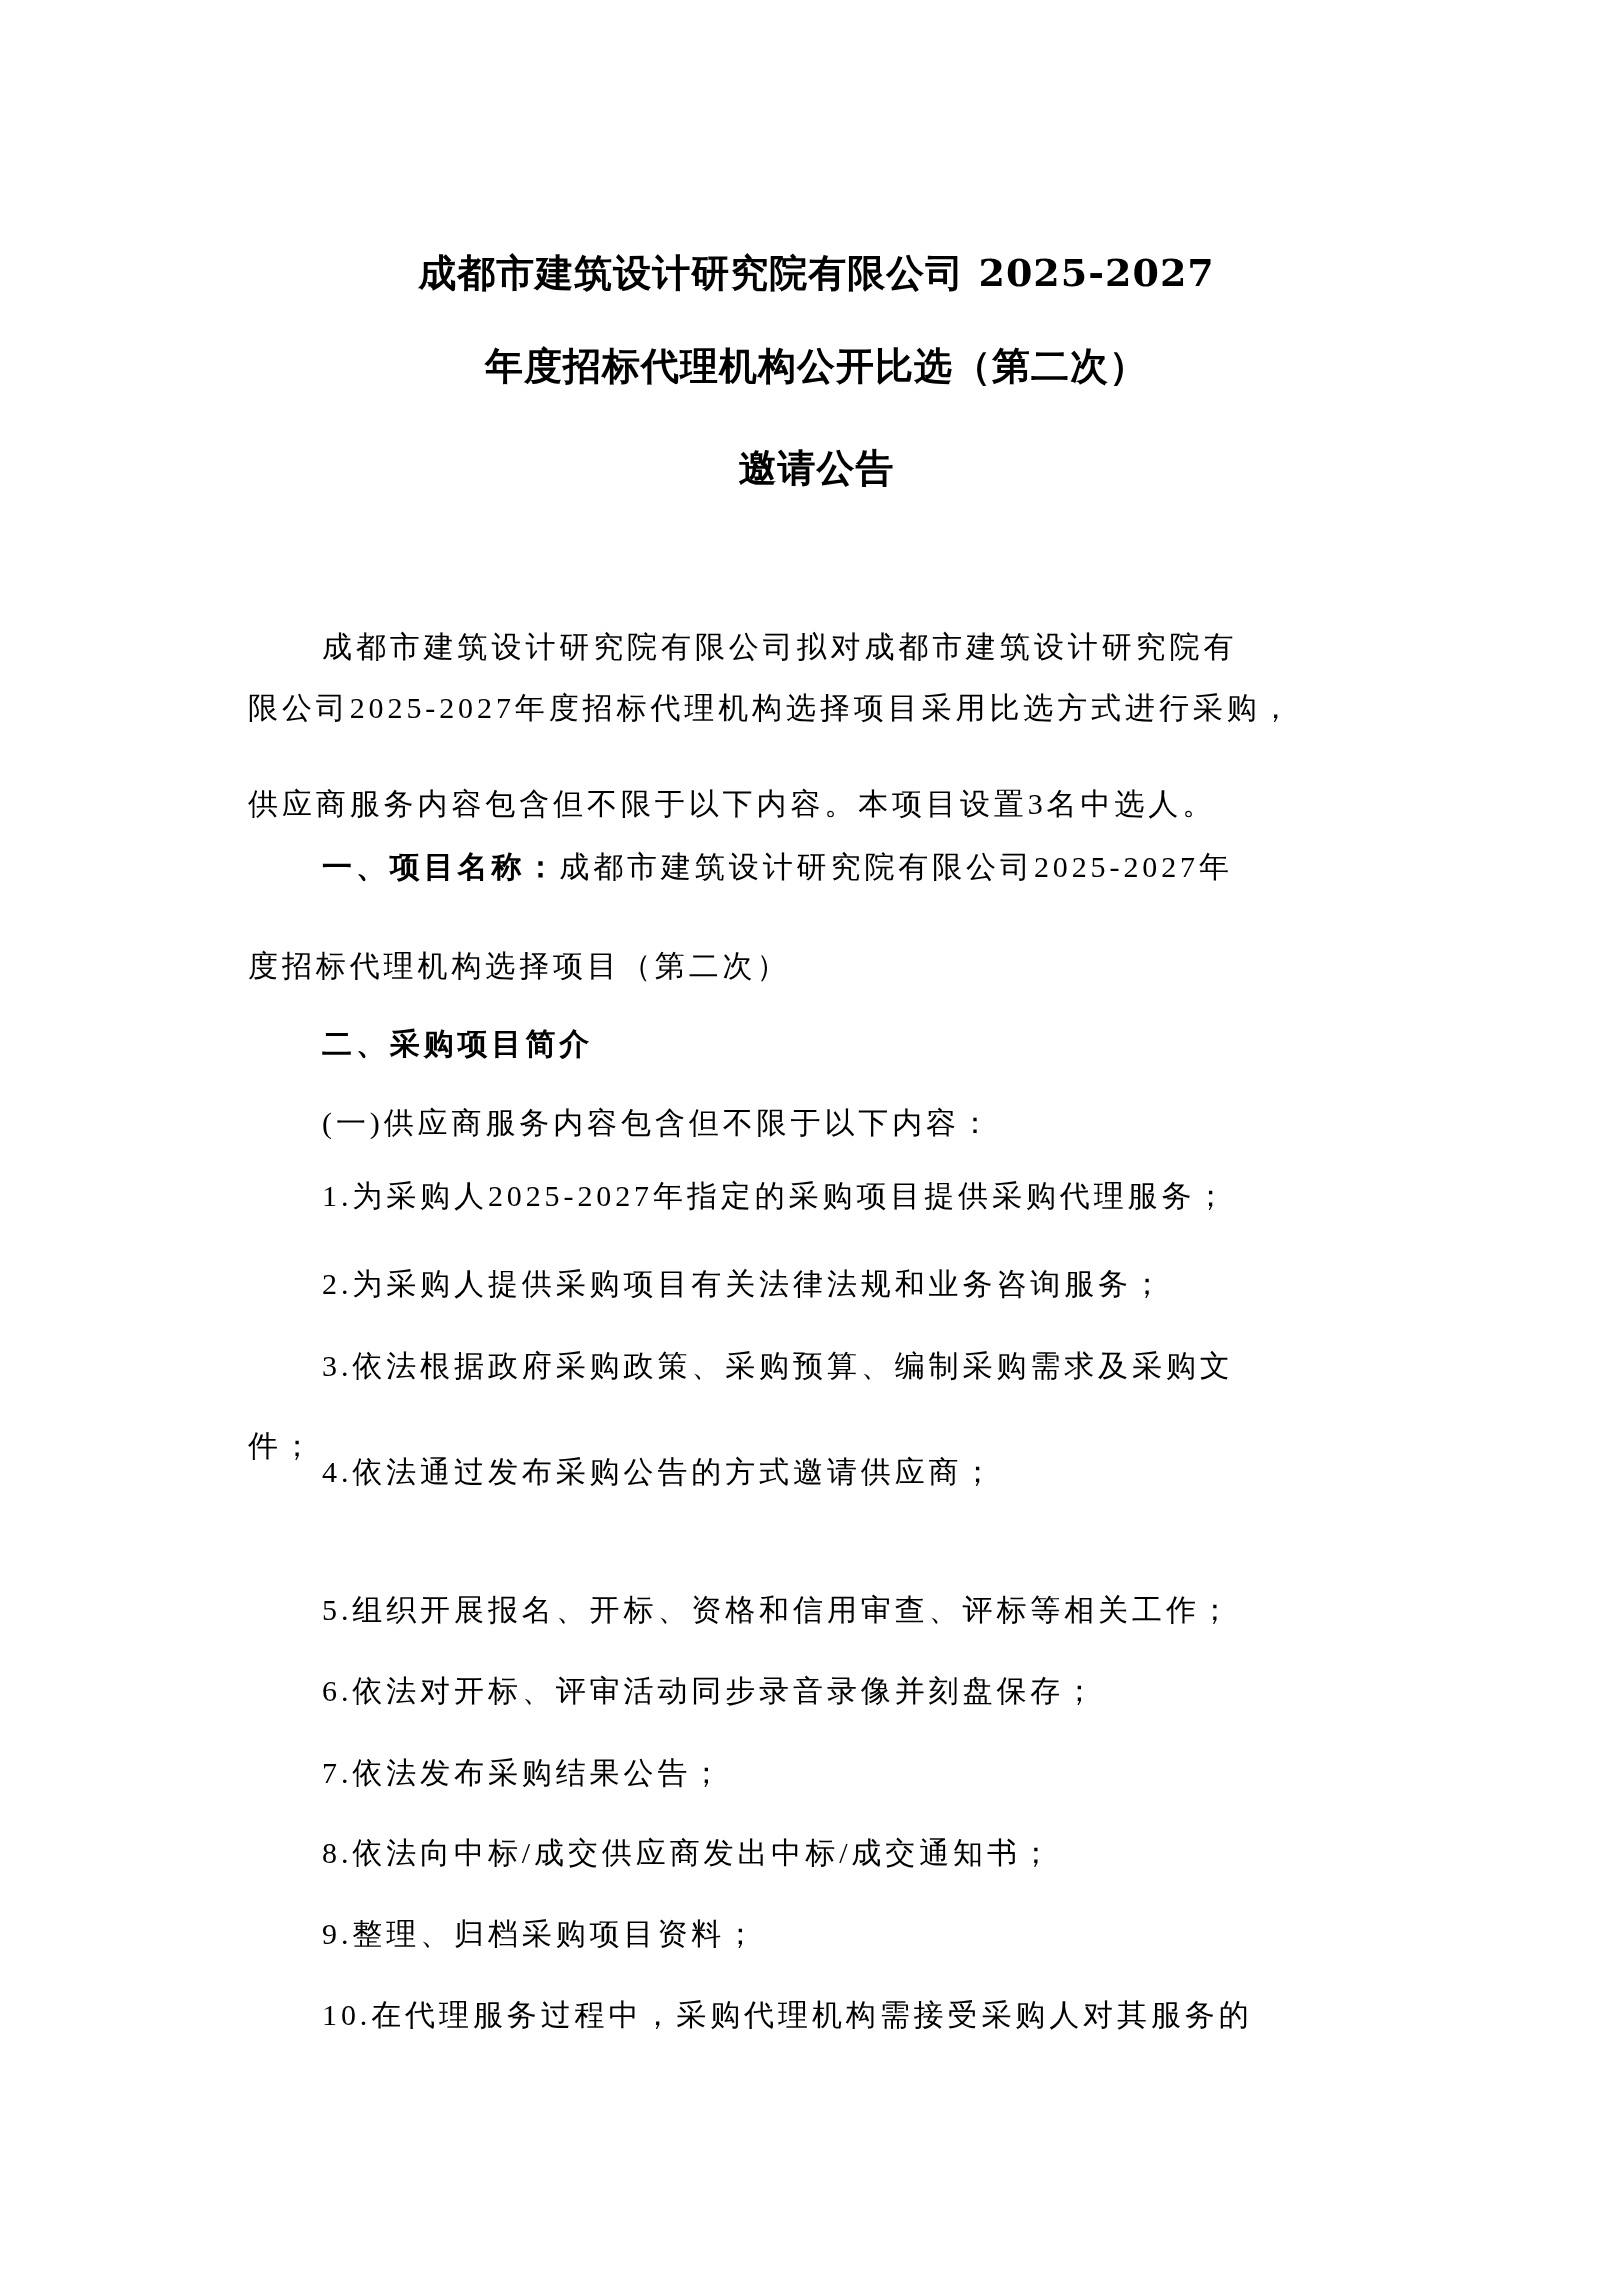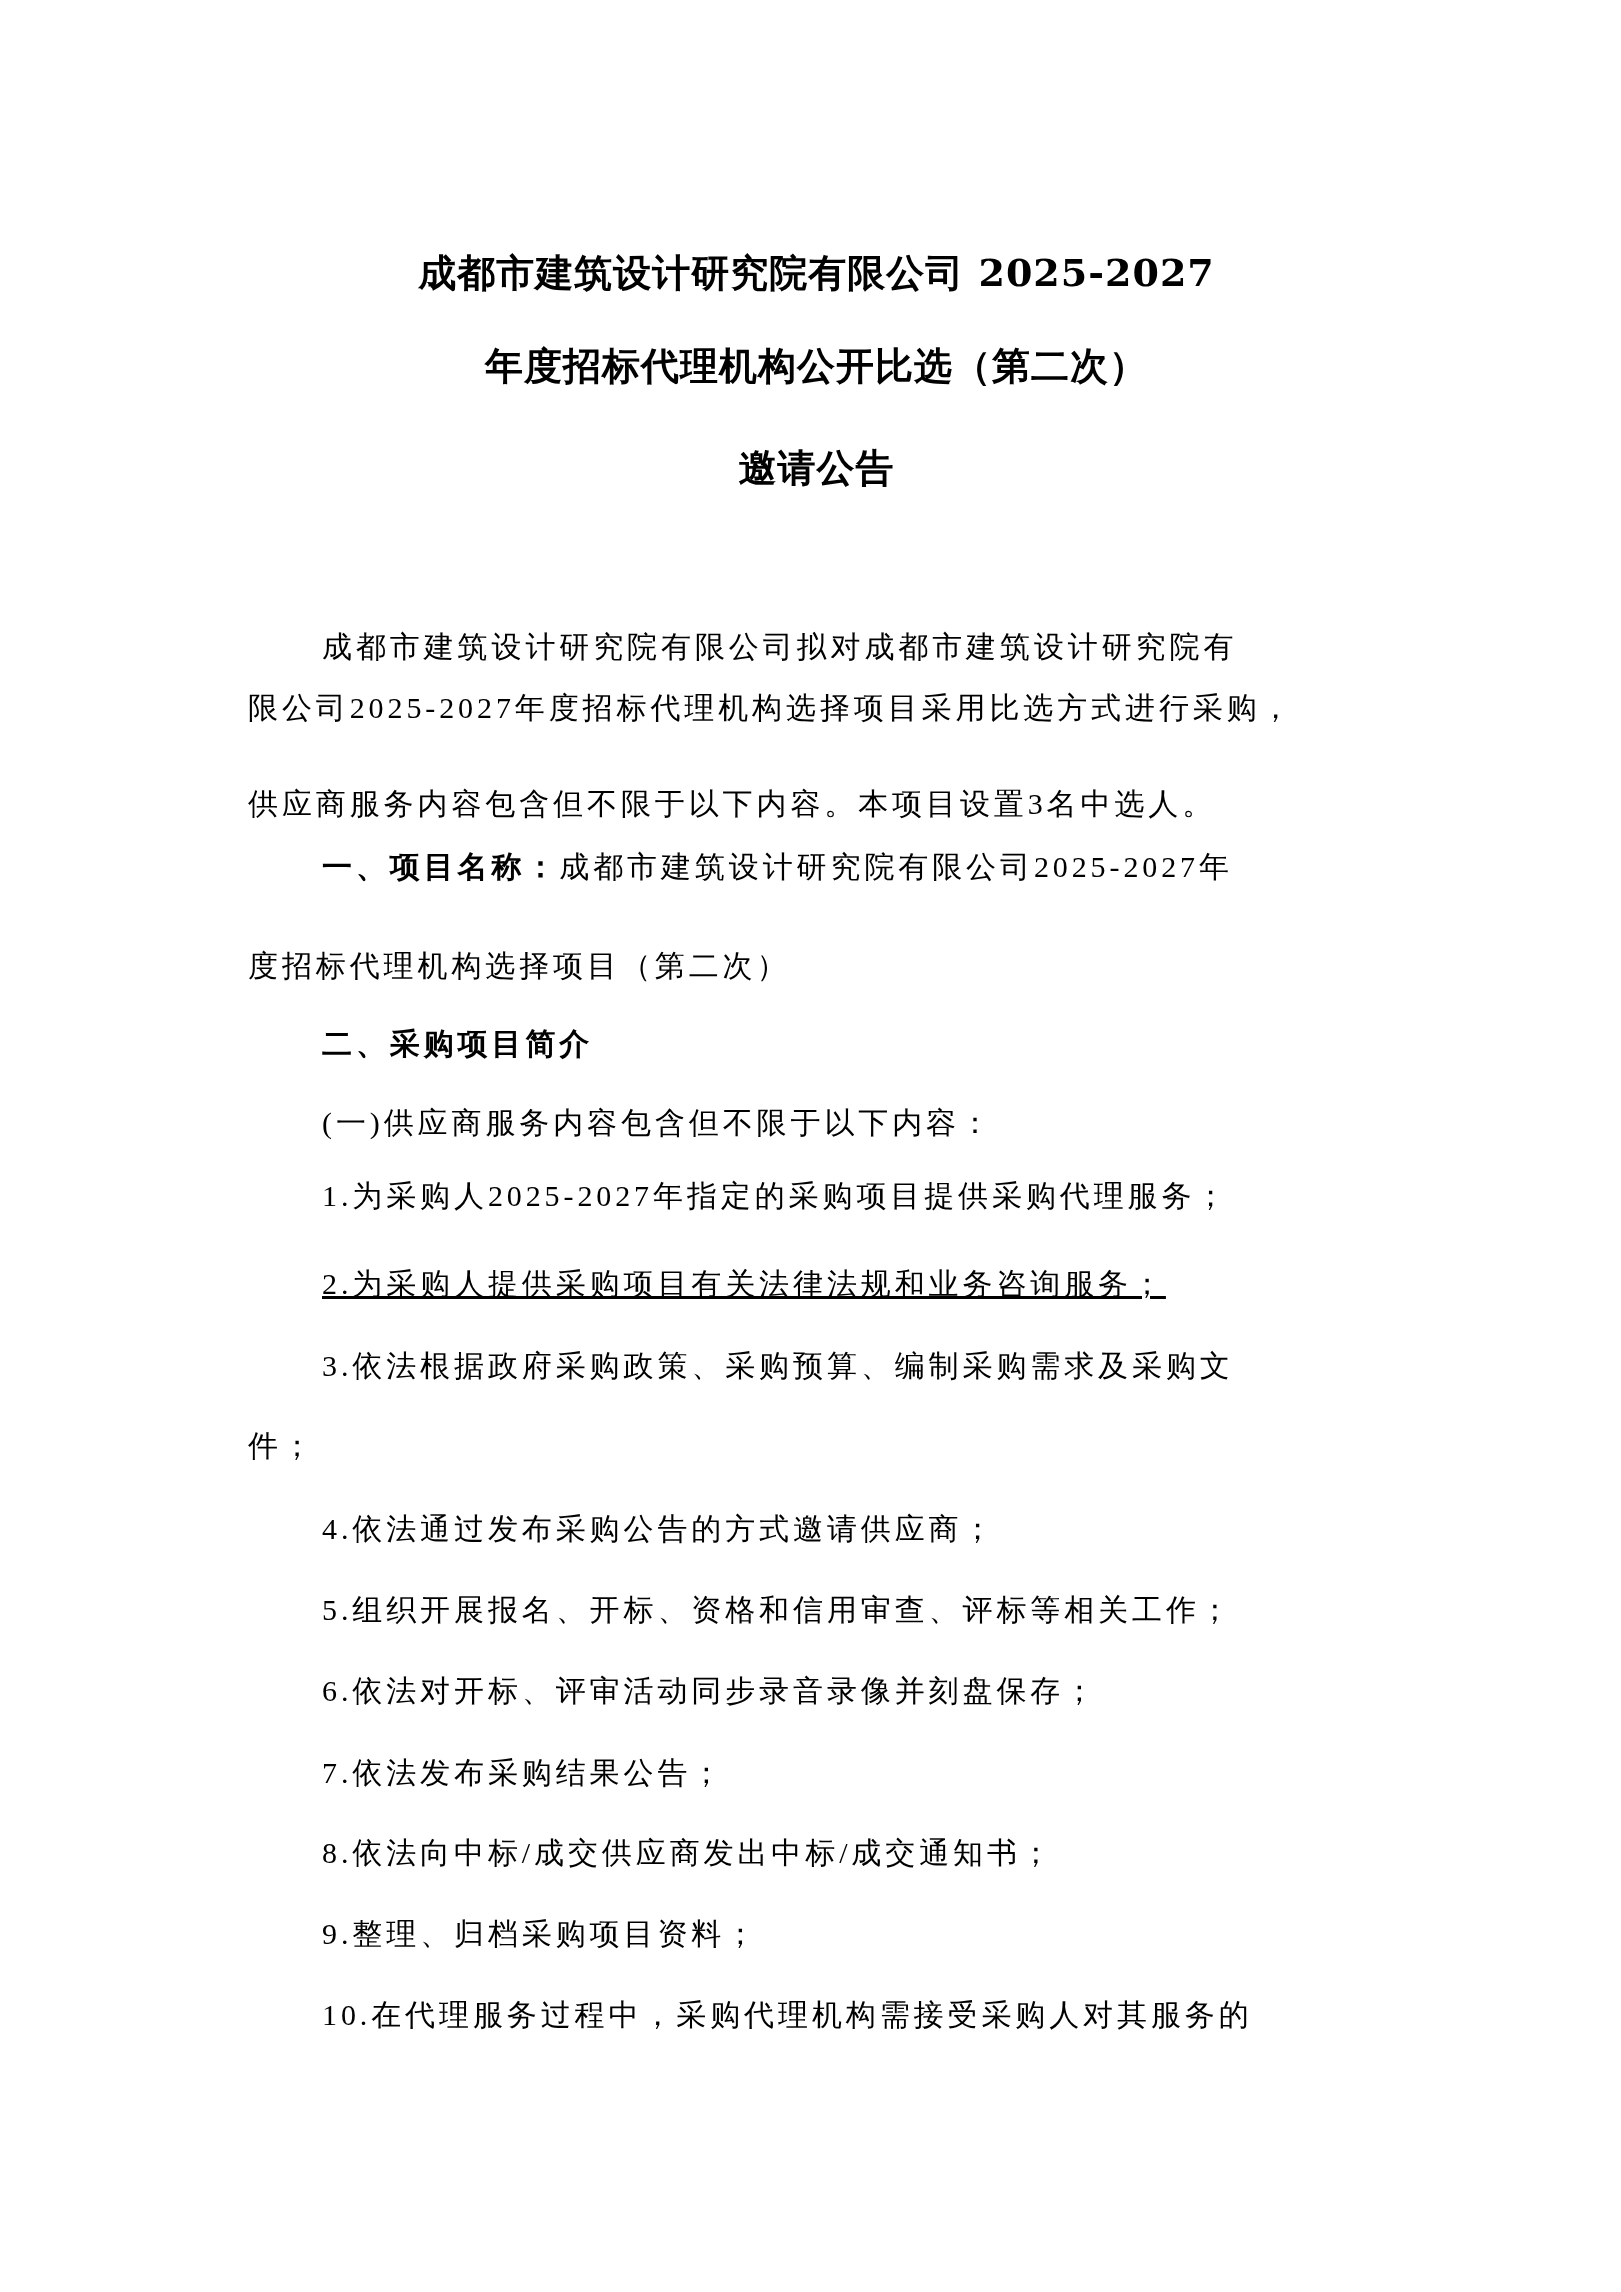--- a/index.html
+++ b/index.html
@@ -64,24 +64,24 @@
 
   <div class="body-text indent" style="top:816px;margin-top:31px;">
     <span class="bold">一、项目名称：</span><span>成都市建筑设计研究院有限公司2025-2027年</span>
   </div>
   <div class="body-text" style="top:946px;">度招标代理机构选择项目（第二次）</div>
 
   <div class="body-text indent bold" style="top:1024px;">二、采购项目简介</div>
   <div class="body-text indent" style="top:1103px;">(一)供应商服务内容包含但不限于以下内容：</div>
 
   <div class="body-text indent" style="top:1176px;">1.为采购人2025-2027年指定的采购项目提供采购代理服务；</div>
-  <div class="body-text indent" style="top:1264px;text-decoration:underline;">2.为采购人提供采购项目有关法律法规和业务咨询服务；</div>
+  <div class="body-text indent" style="top:1264px;">2.为采购人提供采购项目有关法律法规和业务咨询服务；</div>
   <div class="body-text indent" style="top:1346px;">3.依法根据政府采购政策、采购预算、编制采购需求及采购文</div>
   <div class="body-text" style="top:1426px;">件；</div>
-  <div class="body-text indent" style="top:1509px;">4.依法通过发布采购公告的方式邀请供应商；</div>
+  <div class="body-text indent" style="top:1452px;">4.依法通过发布采购公告的方式邀请供应商；</div>
   <div class="body-text indent" style="top:1590px;">5.组织开展报名、开标、资格和信用审查、评标等相关工作；</div>
   <div class="body-text indent" style="top:1671px;">6.依法对开标、评审活动同步录音录像并刻盘保存；</div>
   <div class="body-text indent" style="top:1753px;">7.依法发布采购结果公告；</div>
   <div class="body-text indent" style="top:1833px;">8.依法向中标/成交供应商发出中标/成交通知书；</div>
   <div class="body-text indent" style="top:1914px;">9.整理、归档采购项目资料；</div>
   <div class="body-text indent" style="top:1995px;">10.在代理服务过程中，采购代理机构需接受采购人对其服务的</div>
 
 </div>
 
 

